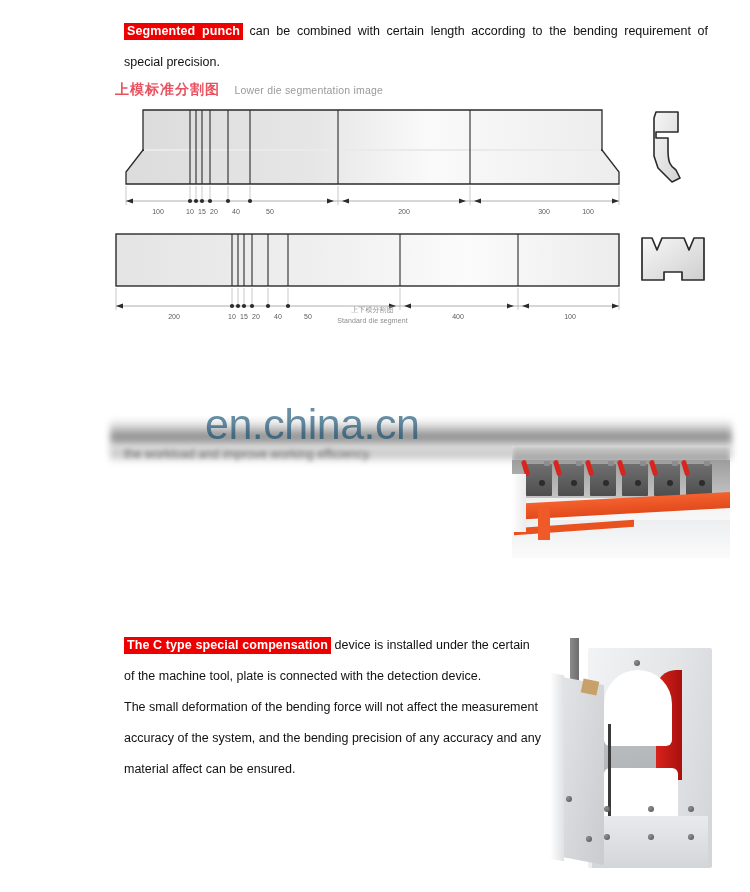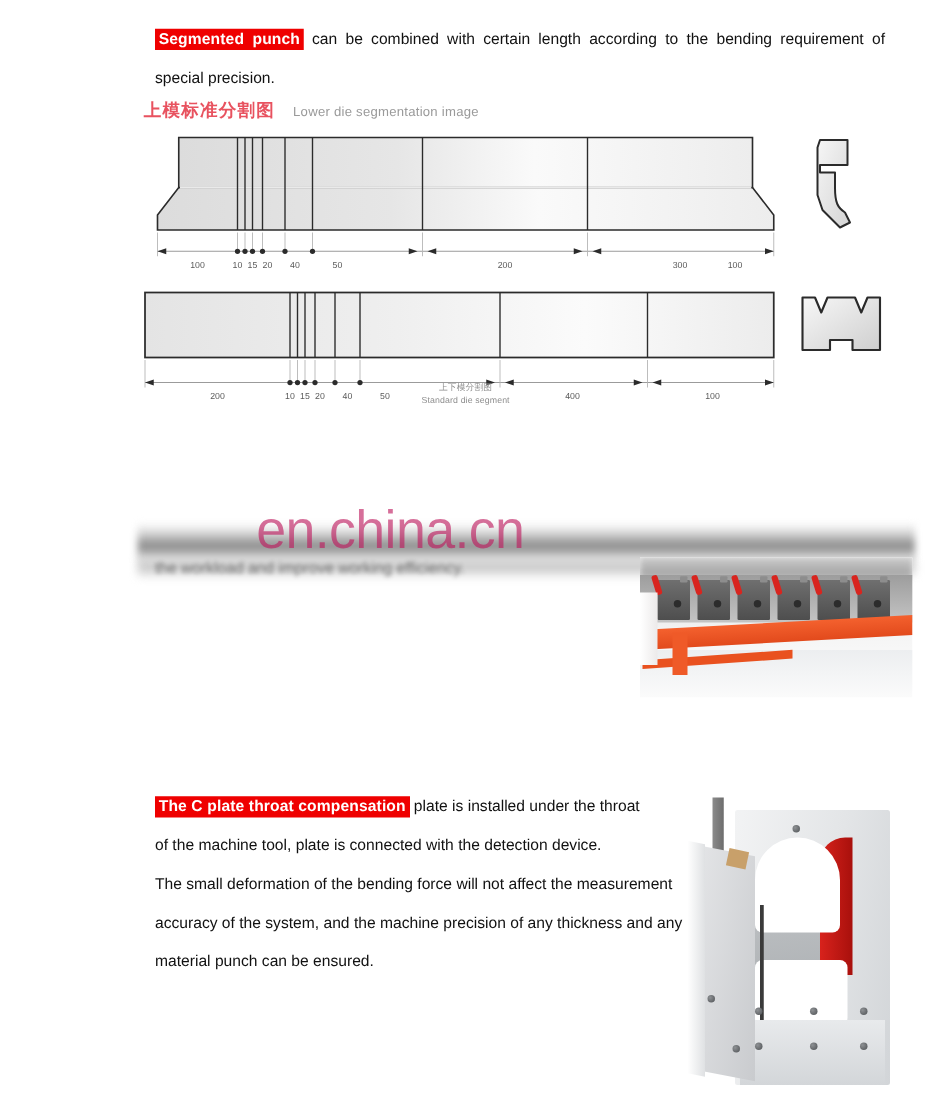--- a/index.html
+++ b/index.html
@@ -47,21 +47,21 @@
     background:linear-gradient(180deg,#f4f4f4 0%,#9a9a9a 45%,#ededed 100%);
     filter:blur(3.2px);opacity:.6;
   }
   #wm-blurtext{
     position:absolute;left:124px;top:447px;width:420px;height:18px;
     font-size:12.5px;color:#5b5b5b;white-space:nowrap;
     filter:blur(1.9px);opacity:.85;
   }
   #watermark{
     position:absolute;left:205px;top:400px;
-    font-size:43px;color:#be185d;opacity:.62;letter-spacing:-.5px;
+    font-size:43px;color:#0c4a6e;opacity:.62;letter-spacing:-.5px;
     font-family:"Liberation Sans","DejaVu Sans",sans-serif;
     filter:blur(.45px);
   }
 
   
   .photo{position:absolute;overflow:hidden;background:#ffffff;}
 
   
   #photo-clamps{left:512px;top:446px;width:218px;height:112px;}
   #photo-clamps .bg{
@@ -381,27 +381,27 @@
 
   <div class="beam"></div>
   <div class="lowdeck"></div>
   <div class="lowbar"></div>
   <div class="bracket"></div>
   <div class="edgeL"></div>
 </div>
 
 <div class="para" id="p-throat" style="left:124px;top:630px;width:420px;">
   <span class="ln">
-    <span class="hl">The C plate throat compensation</span>
-    <span>plate is installed under the throat</span>
+    <span class="hl">The C type special compensation</span>
+    <span>device is installed under the certain</span>
   </span>
   <span class="ln">of the machine tool, plate is connected with the detection device.</span>
   <span class="ln">The small deformation of the bending force will not affect the measurement</span>
-  <span class="ln">accuracy of the system, and the machine precision of any thickness and any</span>
-  <span class="ln">material punch can be ensured.</span>
+  <span class="ln">accuracy of the system, and the bending precision of any accuracy and any</span>
+  <span class="ln">material affect can be ensured.</span>
 </div>
 
 <div class="photo" id="photo-cframe">
   <div class="bg"></div>
   <div class="col"></div>
   <div class="frame"></div>
   <div class="innerpanel"></div>
   <div class="redarc"></div>
   <div class="redbox"></div>
   <div class="throat"></div>

